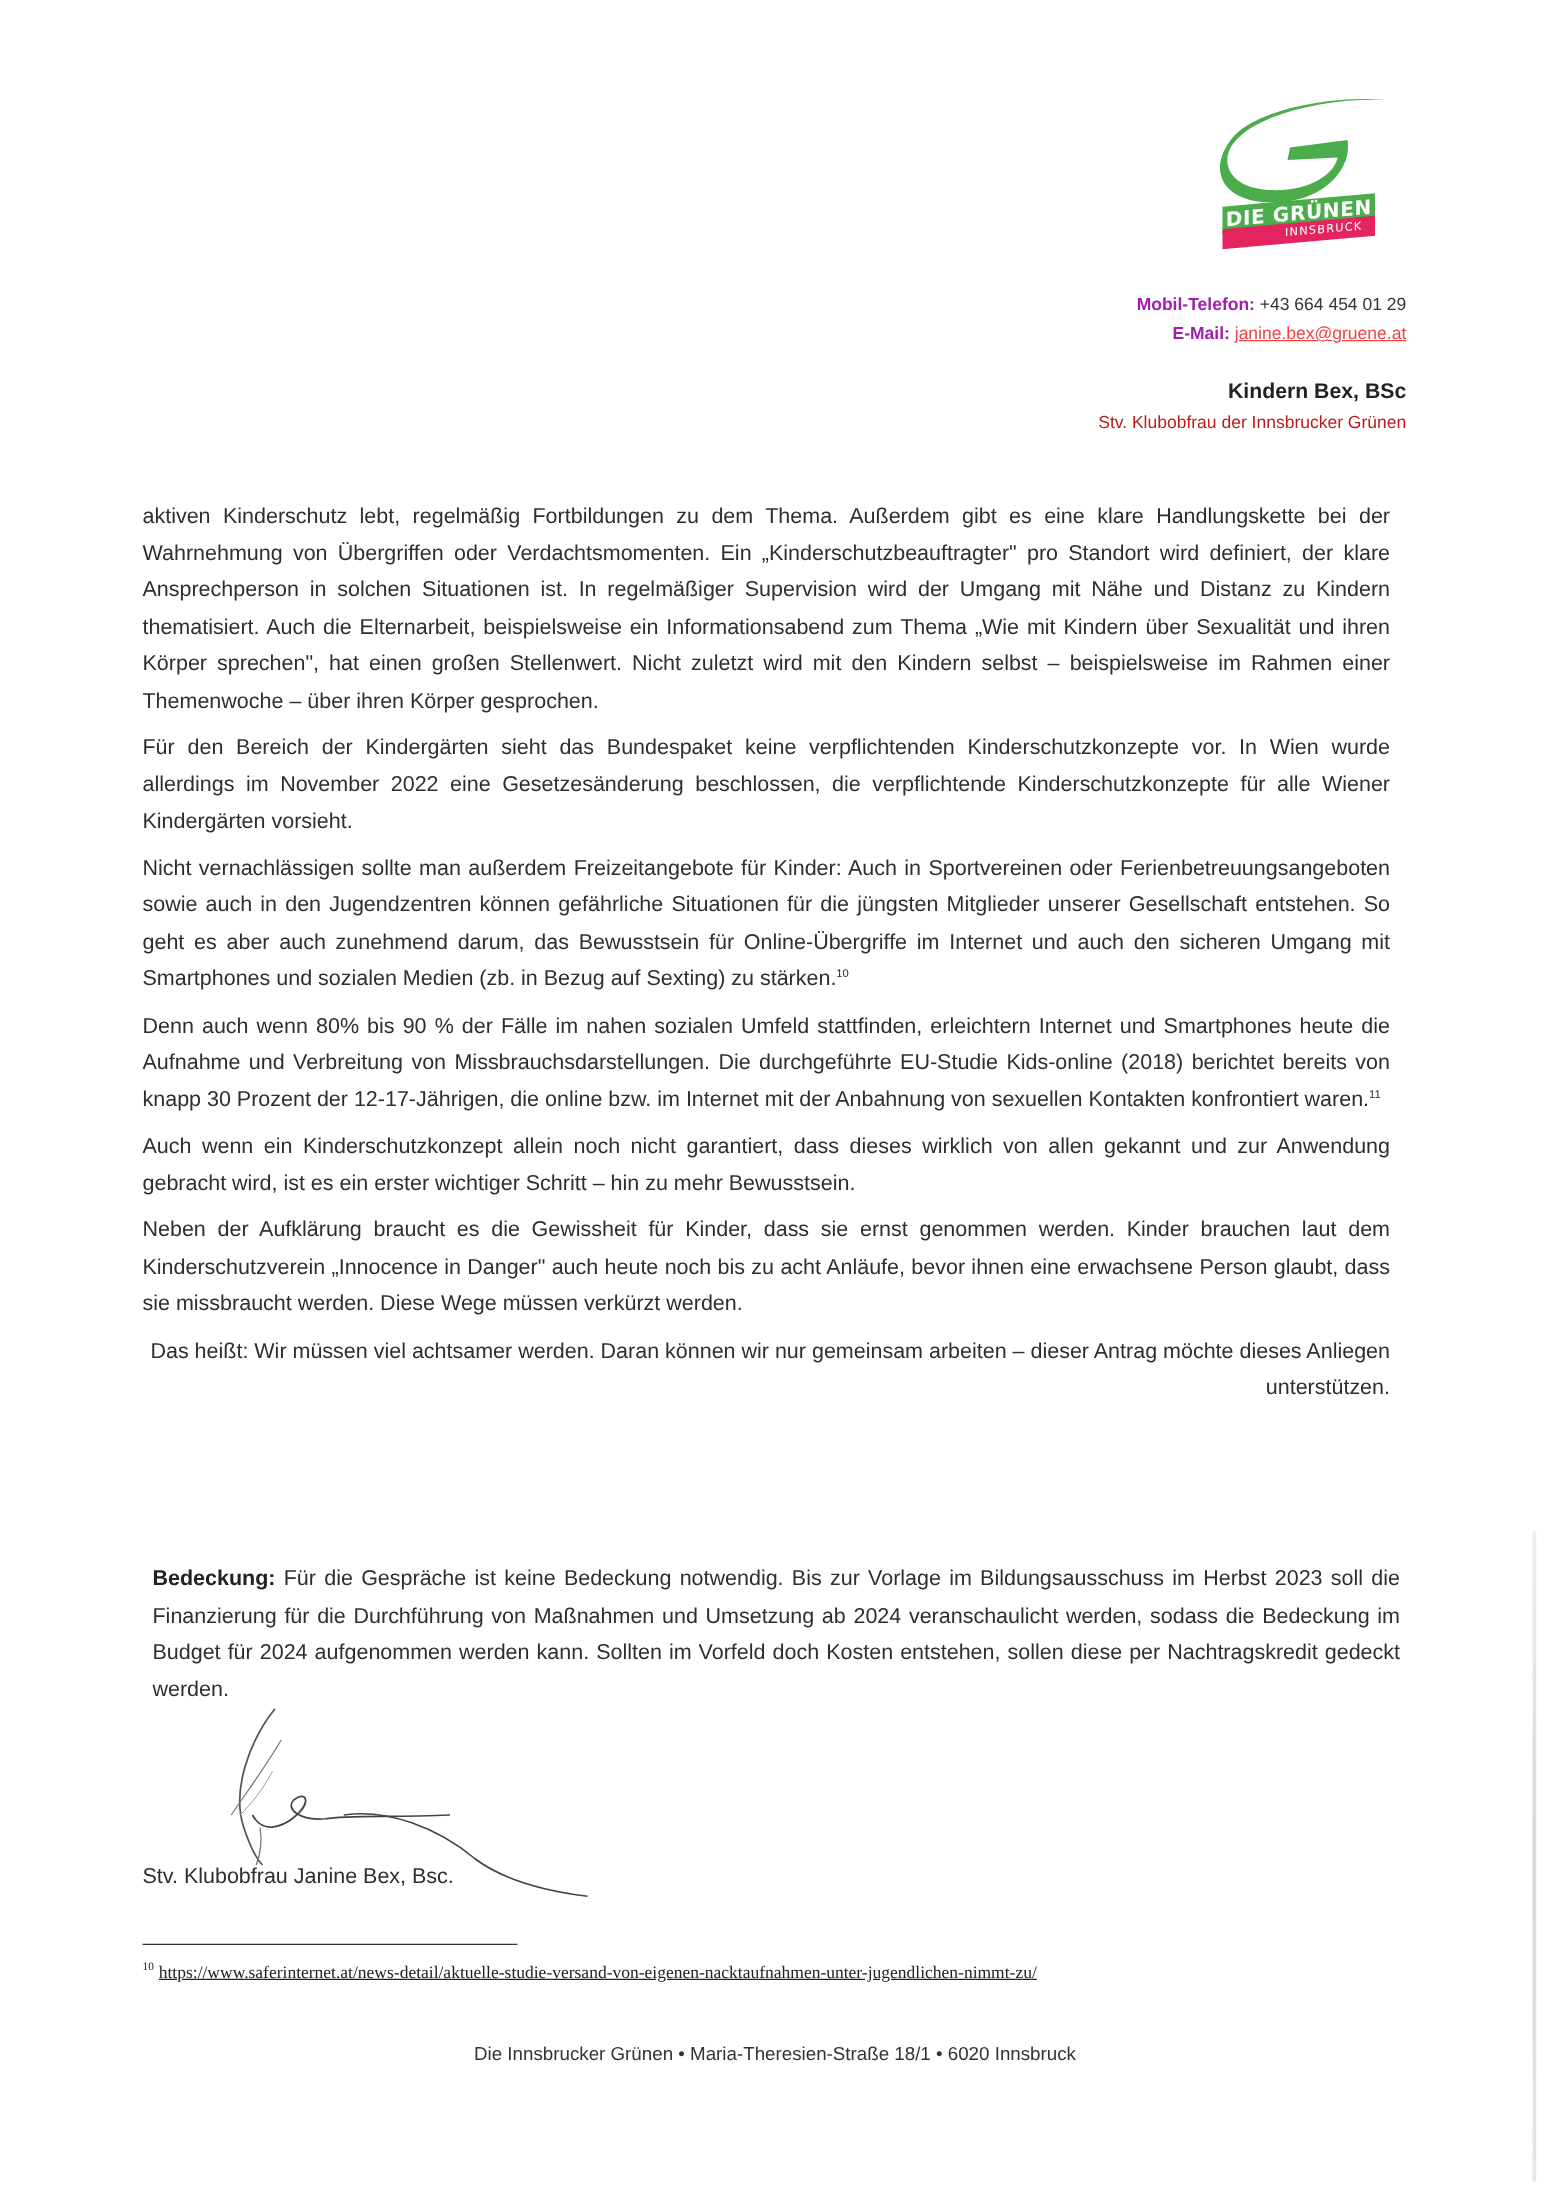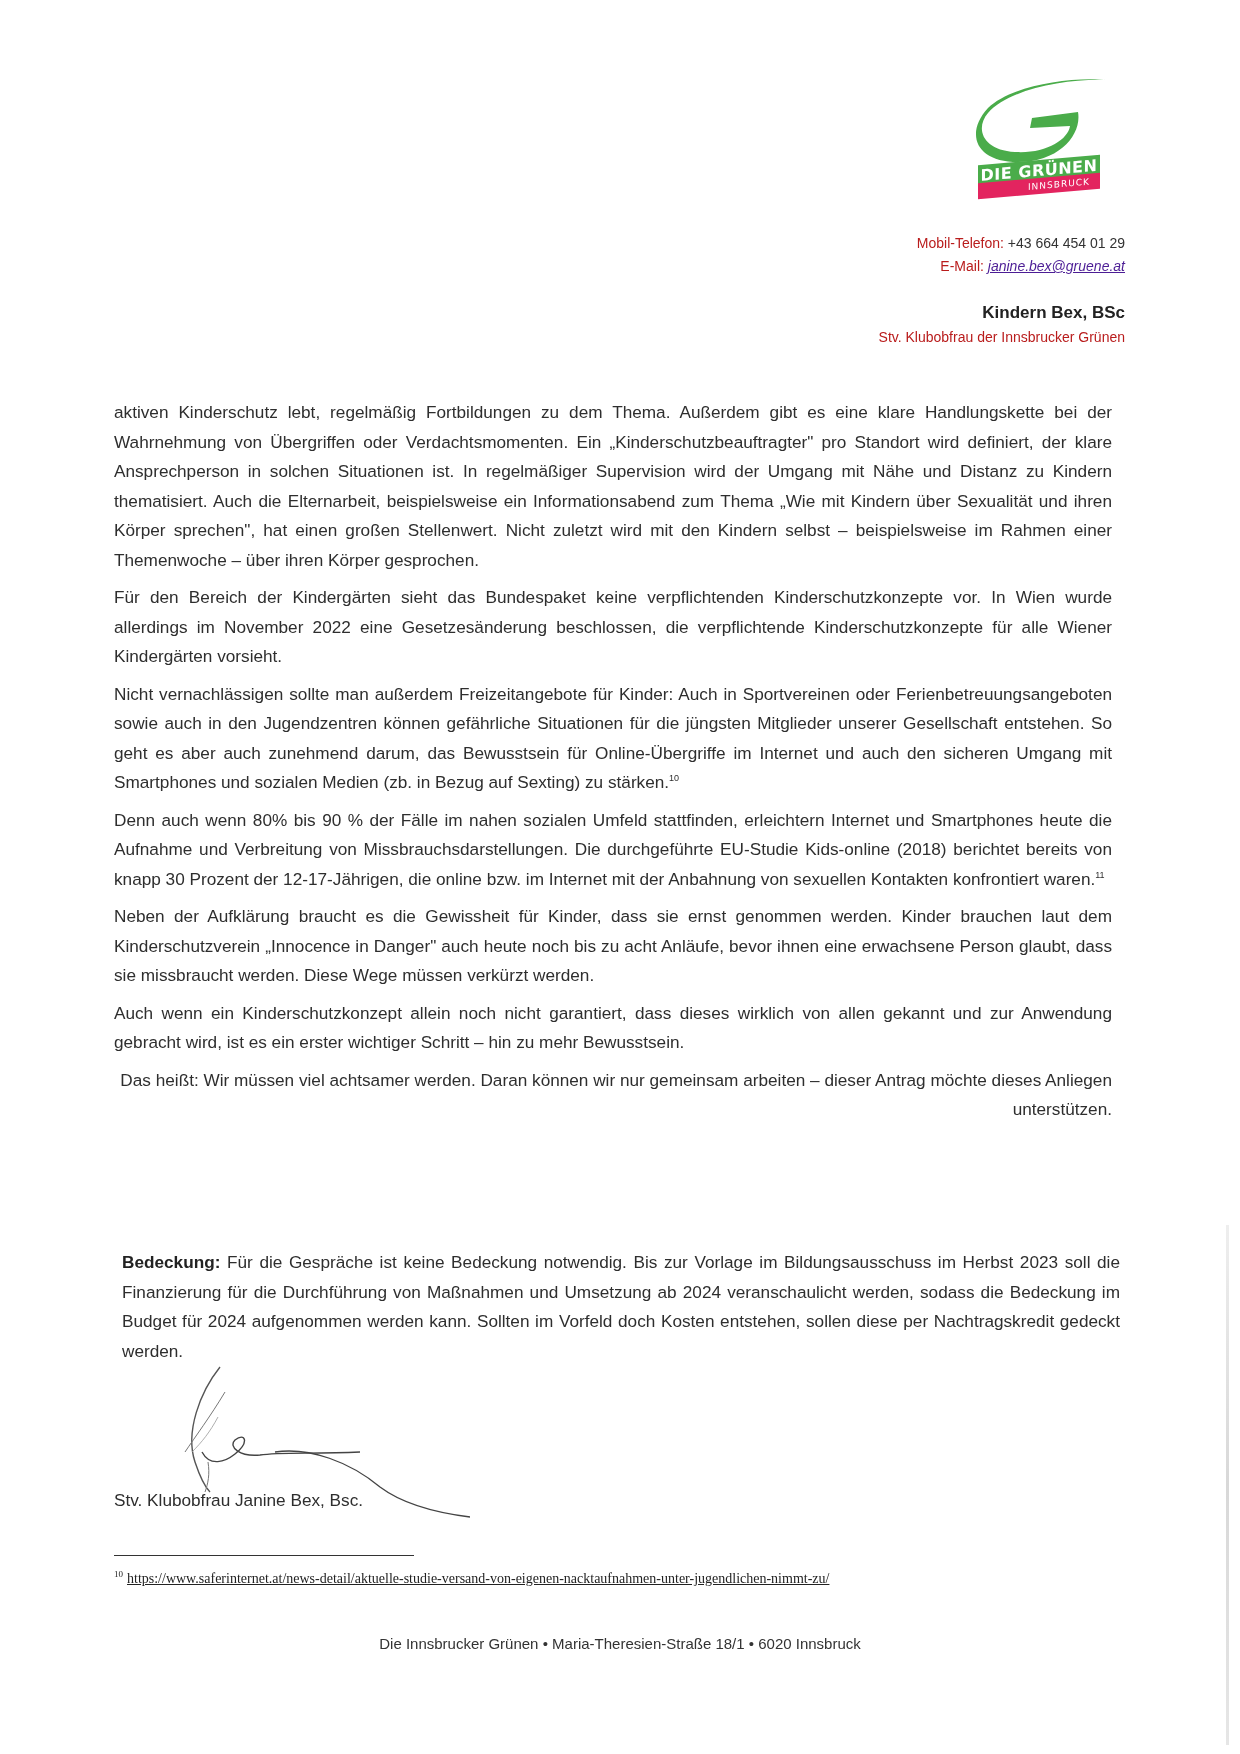--- a/index.html
+++ b/index.html
@@ -68,22 +68,22 @@
     
     .contact {
       position: absolute;
       right: 115px;
       top: 232px;
       text-align: right;
       font-size: 14px;
       line-height: 23px;
       color: #333333;
     }
-    .contact .label { font-weight: normal; color: #b91c1c; }
-    .contact .email-link { text-decoration: underline; color: #4c1d95; font-style: italic; }
+    .contact .label { font-weight: bold; color: #a21caf; }
+    .contact .email-link { text-decoration: underline; color: #ef4444; }
     .signer {
       position: absolute;
       right: 115px;
       top: 300px;
       text-align: right;
     }
     .signer .name {
       font-size: 17px;
       font-weight: bold;
       color: #222222;
@@ -207,22 +207,22 @@
 <div class="signer">
   <div class="name">Kindern Bex, BSc</div>
   <div class="role">Stv. Klubobfrau der Innsbrucker Grünen</div>
 </div>
 
 <div class="body-text">
   <p><span>aktiven Kinderschutz lebt, regelmäßig Fortbildungen zu dem Thema. Außerdem gibt es eine klare Handlungskette bei der Wahrnehmung von Übergriffen oder Verdachtsmomenten. Ein „Kinderschutzbeauftragter" pro Standort wird definiert, der klare Ansprechperson in solchen Situationen ist. In regelmäßiger Supervision wird der Umgang mit Nähe und Distanz zu Kindern thematisiert. Auch die Elternarbeit, beispielsweise ein Informationsabend zum Thema „Wie mit Kindern über Sexualität und ihren Körper sprechen", hat einen großen Stellenwert. Nicht zuletzt wird mit den Kindern selbst – beispielsweise im Rahmen einer Themenwoche – über ihren Körper gesprochen.</span></p>
   <p><span>Für den Bereich der Kindergärten sieht das Bundespaket keine verpflichtenden Kinderschutzkonzepte vor. In Wien wurde allerdings im November 2022 eine Gesetzesänderung beschlossen, die verpflichtende Kinderschutzkonzepte für alle Wiener Kindergärten vorsieht.</span></p>
   <p><span>Nicht vernachlässigen sollte man außerdem Freizeitangebote für Kinder: Auch in Sportvereinen oder Ferienbetreuungsangeboten sowie auch in den Jugendzentren können gefährliche Situationen für die jüngsten Mitglieder unserer Gesellschaft entstehen. So geht es aber auch zunehmend darum, das Bewusstsein für Online-Übergriffe im Internet und auch den sicheren Umgang mit Smartphones und sozialen Medien (zb. in Bezug auf Sexting) zu stärken.</span><sup>10</sup></p>
   <p><span>Denn auch wenn 80% bis 90 % der Fälle im nahen sozialen Umfeld stattfinden, erleichtern Internet und Smartphones heute die Aufnahme und Verbreitung von Missbrauchsdarstellungen. Die durchgeführte EU-Studie Kids-online (2018) berichtet bereits von knapp 30 Prozent der 12-17-Jährigen, die online bzw. im Internet mit der Anbahnung von sexuellen Kontakten konfrontiert waren.</span><sup>11</sup></p>
+  <p><span>Auch wenn ein Kinderschutzkonzept allein noch nicht garantiert, dass dieses wirklich von allen gekannt und zur Anwendung gebracht wird, ist es ein erster wichtiger Schritt – hin zu mehr Bewusstsein.</span></p>
   <p><span>Neben der Aufklärung braucht es die Gewissheit für Kinder, dass sie ernst genommen werden. Kinder brauchen laut dem Kinderschutzverein „Innocence in Danger" auch heute noch bis zu acht Anläufe, bevor ihnen eine erwachsene Person glaubt, dass sie missbraucht werden. Diese Wege müssen verkürzt werden.</span></p>
-  <p><span>Auch wenn ein Kinderschutzkonzept allein noch nicht garantiert, dass dieses wirklich von allen gekannt und zur Anwendung gebracht wird, ist es ein erster wichtiger Schritt – hin zu mehr Bewusstsein.</span></p>
   <p class="tight-left"><span>Das heißt: Wir müssen viel achtsamer werden. Daran können wir nur gemeinsam arbeiten – dieser Antrag möchte dieses Anliegen unterstützen.</span></p>
 </div>
 
 <div class="bedeckung">
   <span class="label">Bedeckung:</span><span> Für die Gespräche ist keine Bedeckung notwendig. Bis zur Vorlage im Bildungsausschuss im Herbst 2023 soll die Finanzierung für die Durchführung von Maßnahmen und Umsetzung ab 2024 veranschaulicht werden, sodass die Bedeckung im Budget für 2024 aufgenommen werden kann. Sollten im Vorfeld doch Kosten entstehen, sollen diese per Nachtragskredit gedeckt werden.</span>
 </div>
 
 <svg class="signature" viewBox="0 0 300 160">
   <path d="M40 5 C 20 30, 5 70, 15 100 C 20 115, 25 125, 30 130" fill="none" stroke="#555" stroke-width="1.4"></path>
   <path d="M45 30 C 30 55, 15 75, 5 90" fill="none" stroke="#777" stroke-width="1"></path>

